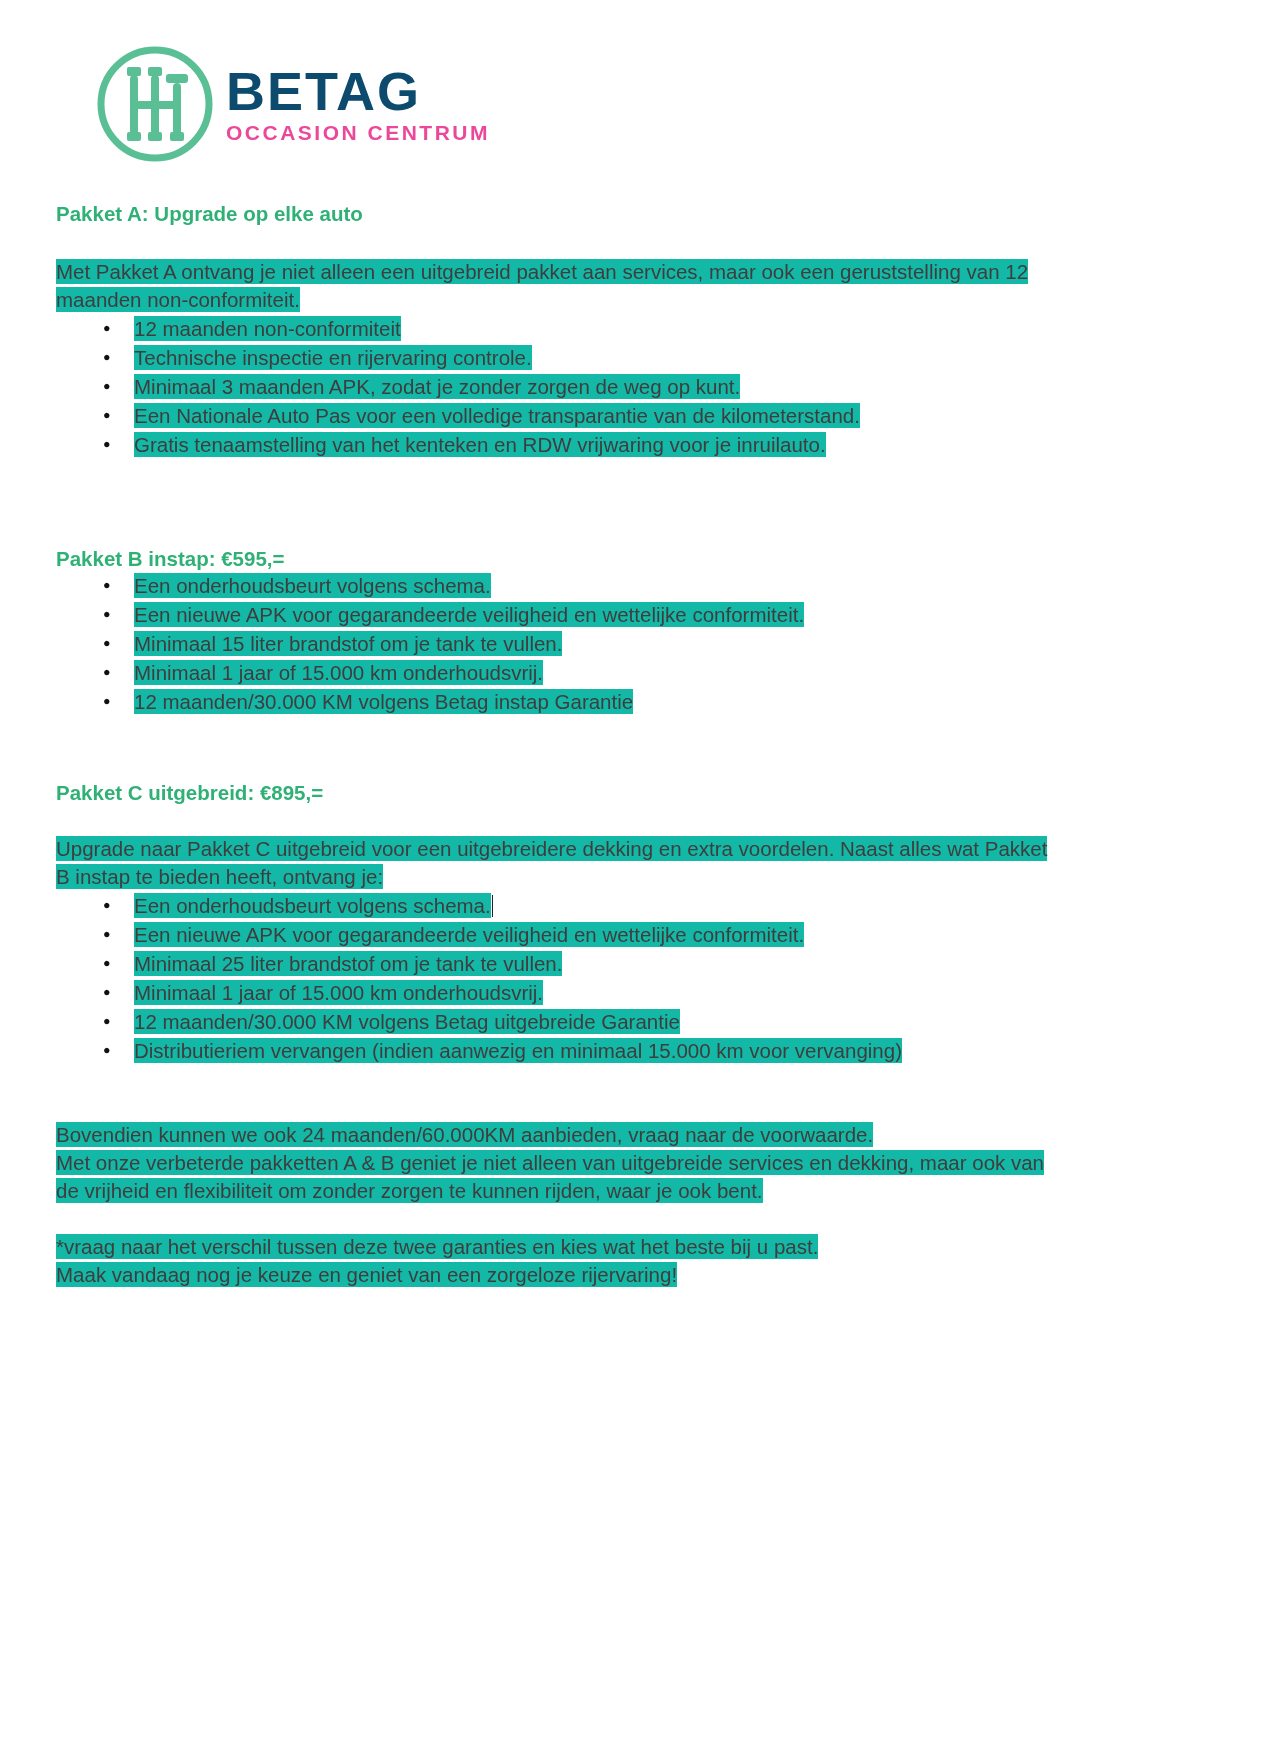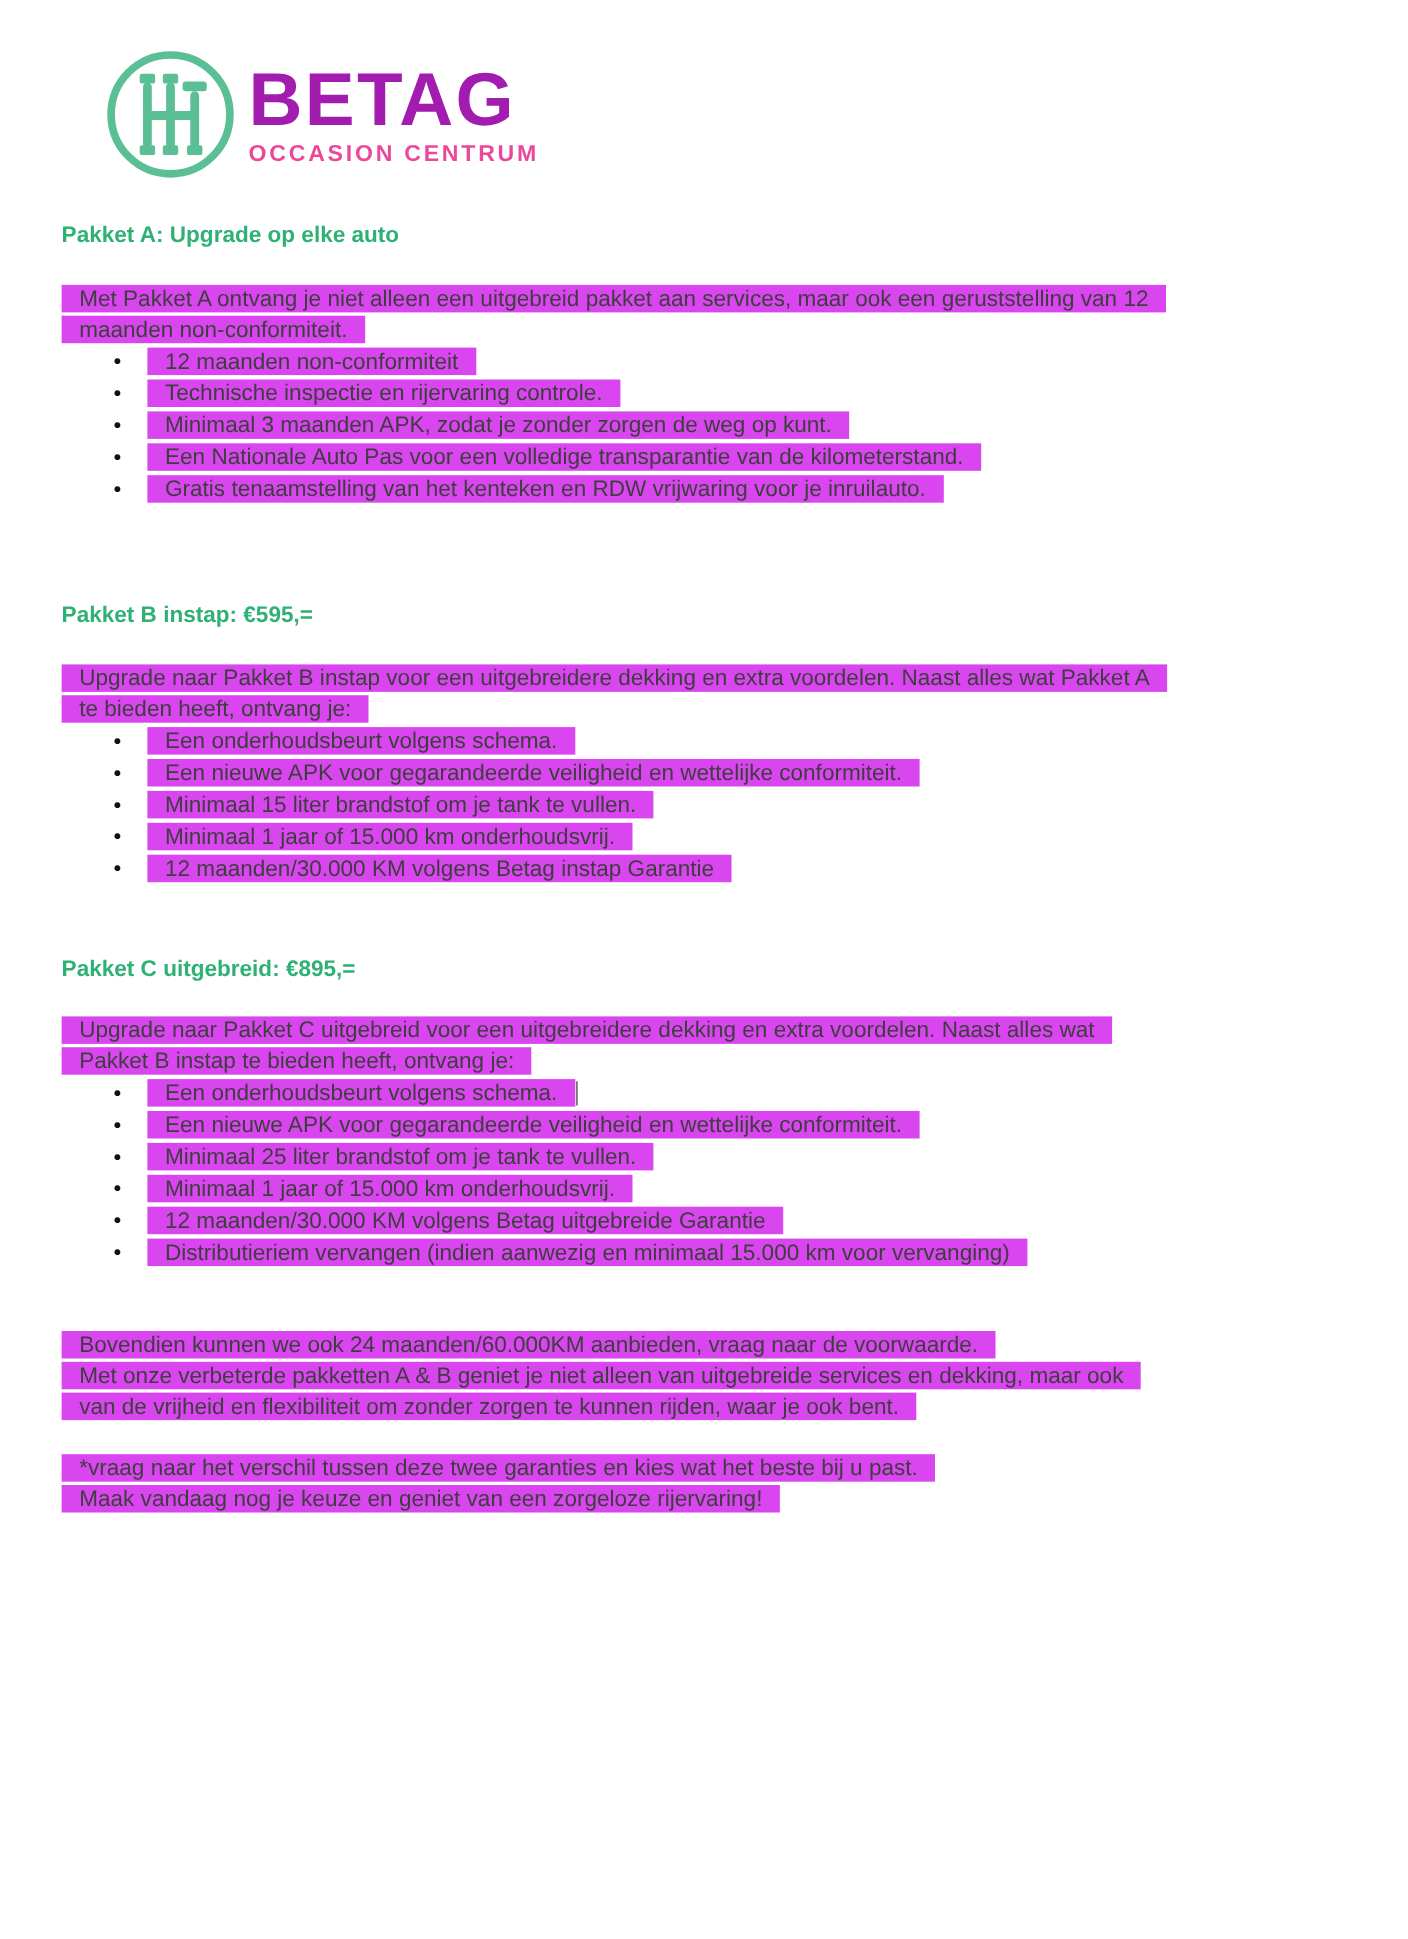--- a/index.html
+++ b/index.html
@@ -22,23 +22,23 @@
   .logo-block {
     display: flex;
     align-items: center;
     gap: 10px;
     margin-left: 38px;
     height: 124px;
   }
   .logo-icon svg { display: block; }
   .logo-text { display: flex; flex-direction: column; }
   .brand {
-    font-size: 68px;
+    font-size: 54px;
     font-weight: bold;
-    color: #a21caf;
+    color: #0c4a6e;
     letter-spacing: 2px;
     line-height: 1;
   }
   .tagline {
     font-size: 21px;
     font-weight: bold;
     color: #ec4899;
     letter-spacing: 2.5px;
     margin-top: 3px;
   }
@@ -57,22 +57,22 @@
   .para {
     margin: 0;
     font-size: 20.5px;
     line-height: 28px;
     max-width: 1000px;
   }
   .para-group-a { margin-top: 32px; }
   .para-group-b { margin-top: 32px; }
   .para-group-c { margin-top: 30px; }
   .hl {
-    background: #d946ef;
-    padding: 1px 16px;
+    background: #14b8a6;
+    padding: 1px 0;
     -webkit-box-decoration-break: clone;
     box-decoration-break: clone;
   }
   
   ul.bullets {
     list-style: none;
     margin: 0;
     padding: 0 0 0 44px;
   }
   .ul-a { margin-top: 26px; }
@@ -162,23 +162,20 @@
       </li>
       <li>
         <span class="dot">●</span>
         <span class="li-body"><span class="hl">Gratis tenaamstelling van het kenteken en RDW vrijwaring voor je inruilauto.</span></span>
       </li>
     </ul>
   </section>
 
   <section>
     <h2 class="h-b">Pakket B instap: €595,=</h2>
-    <div class="para-group-b">
-      <p class="para"><span class="hl">Upgrade naar Pakket B instap voor een uitgebreidere dekking en extra voordelen. Naast alles wat Pakket A te bieden heeft, ontvang je:</span></p>
-    </div>
     <ul class="bullets ul-b">
       <li>
         <span class="dot">●</span>
         <span class="li-body"><span class="hl">Een onderhoudsbeurt volgens schema.</span></span>
       </li>
       <li>
         <span class="dot">●</span>
         <span class="li-body"><span class="hl">Een nieuwe APK voor gegarandeerde veiligheid en wettelijke conformiteit.</span></span>
       </li>
       <li>

